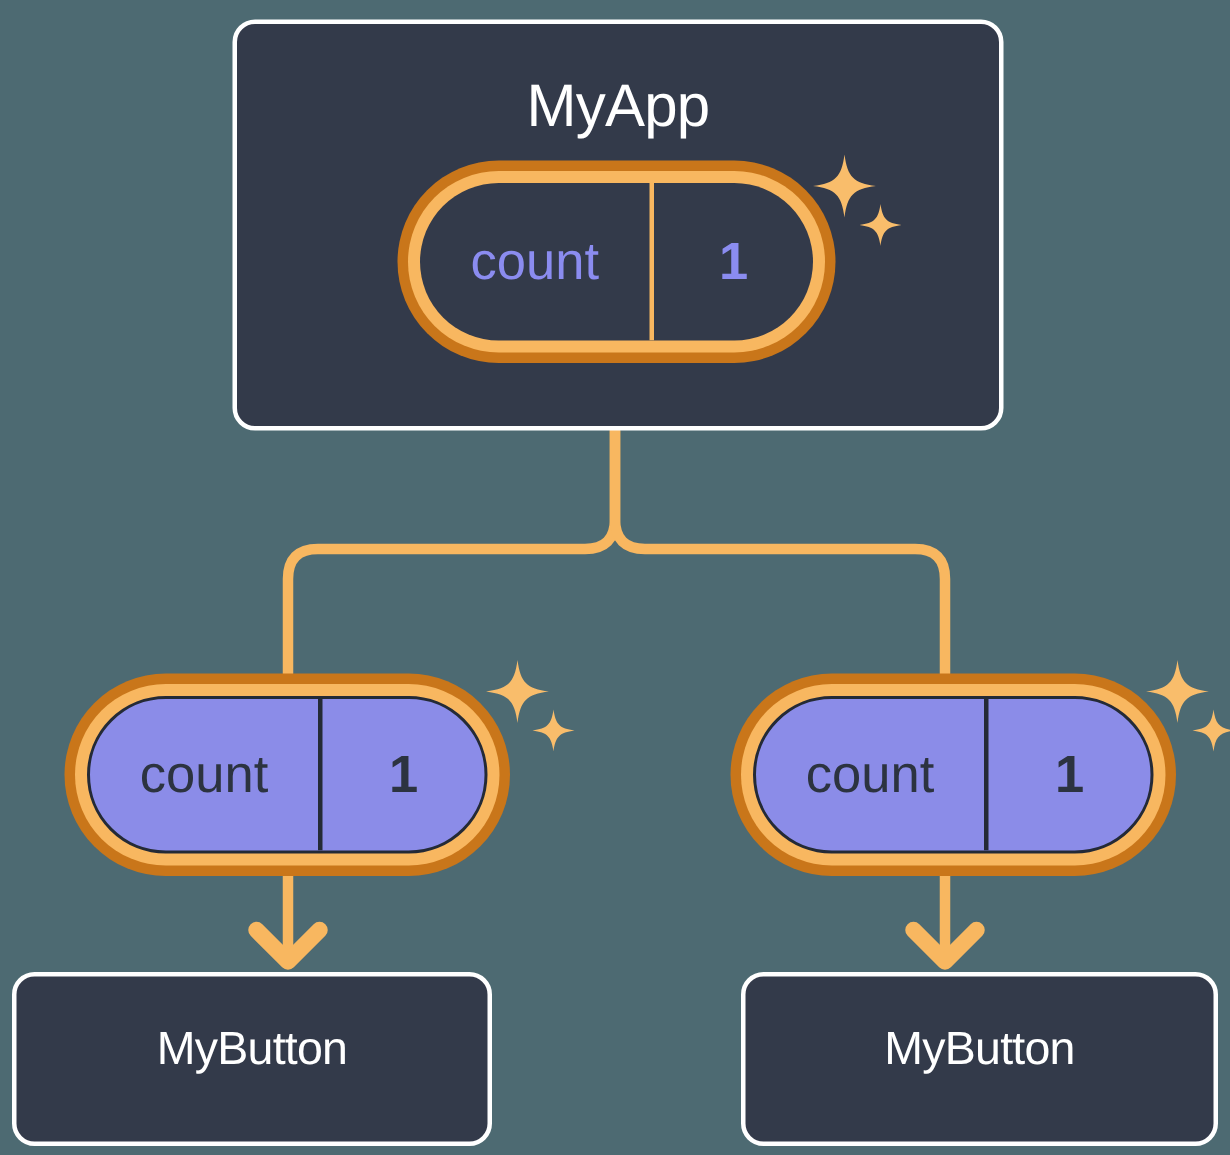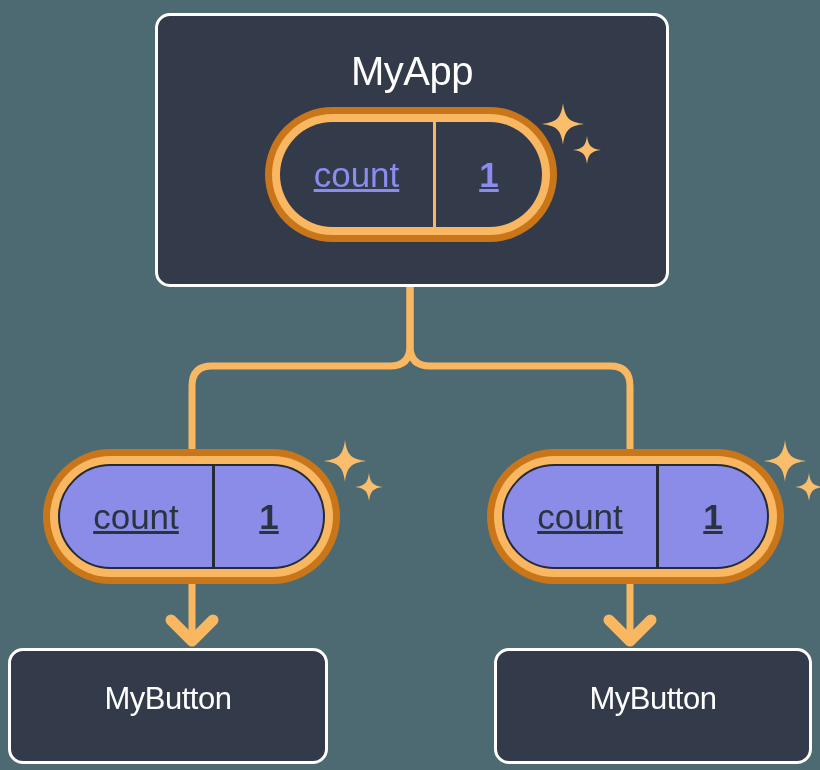--- a/index.html
+++ b/index.html
@@ -100,21 +100,20 @@
     display: flex;
     align-items: stretch;
     overflow: hidden;
   }
   .pill-key, .pill-val {
     display: flex;
     align-items: center;
     justify-content: center;
     box-sizing: border-box;
     white-space: nowrap;
-    text-decoration: underline;
   }
 
   
   #app-pill {
     left: 265px;
     top: 107px;
     width: 292px;
     height: 135px;
   }
   #app-pill .pill-inner {

